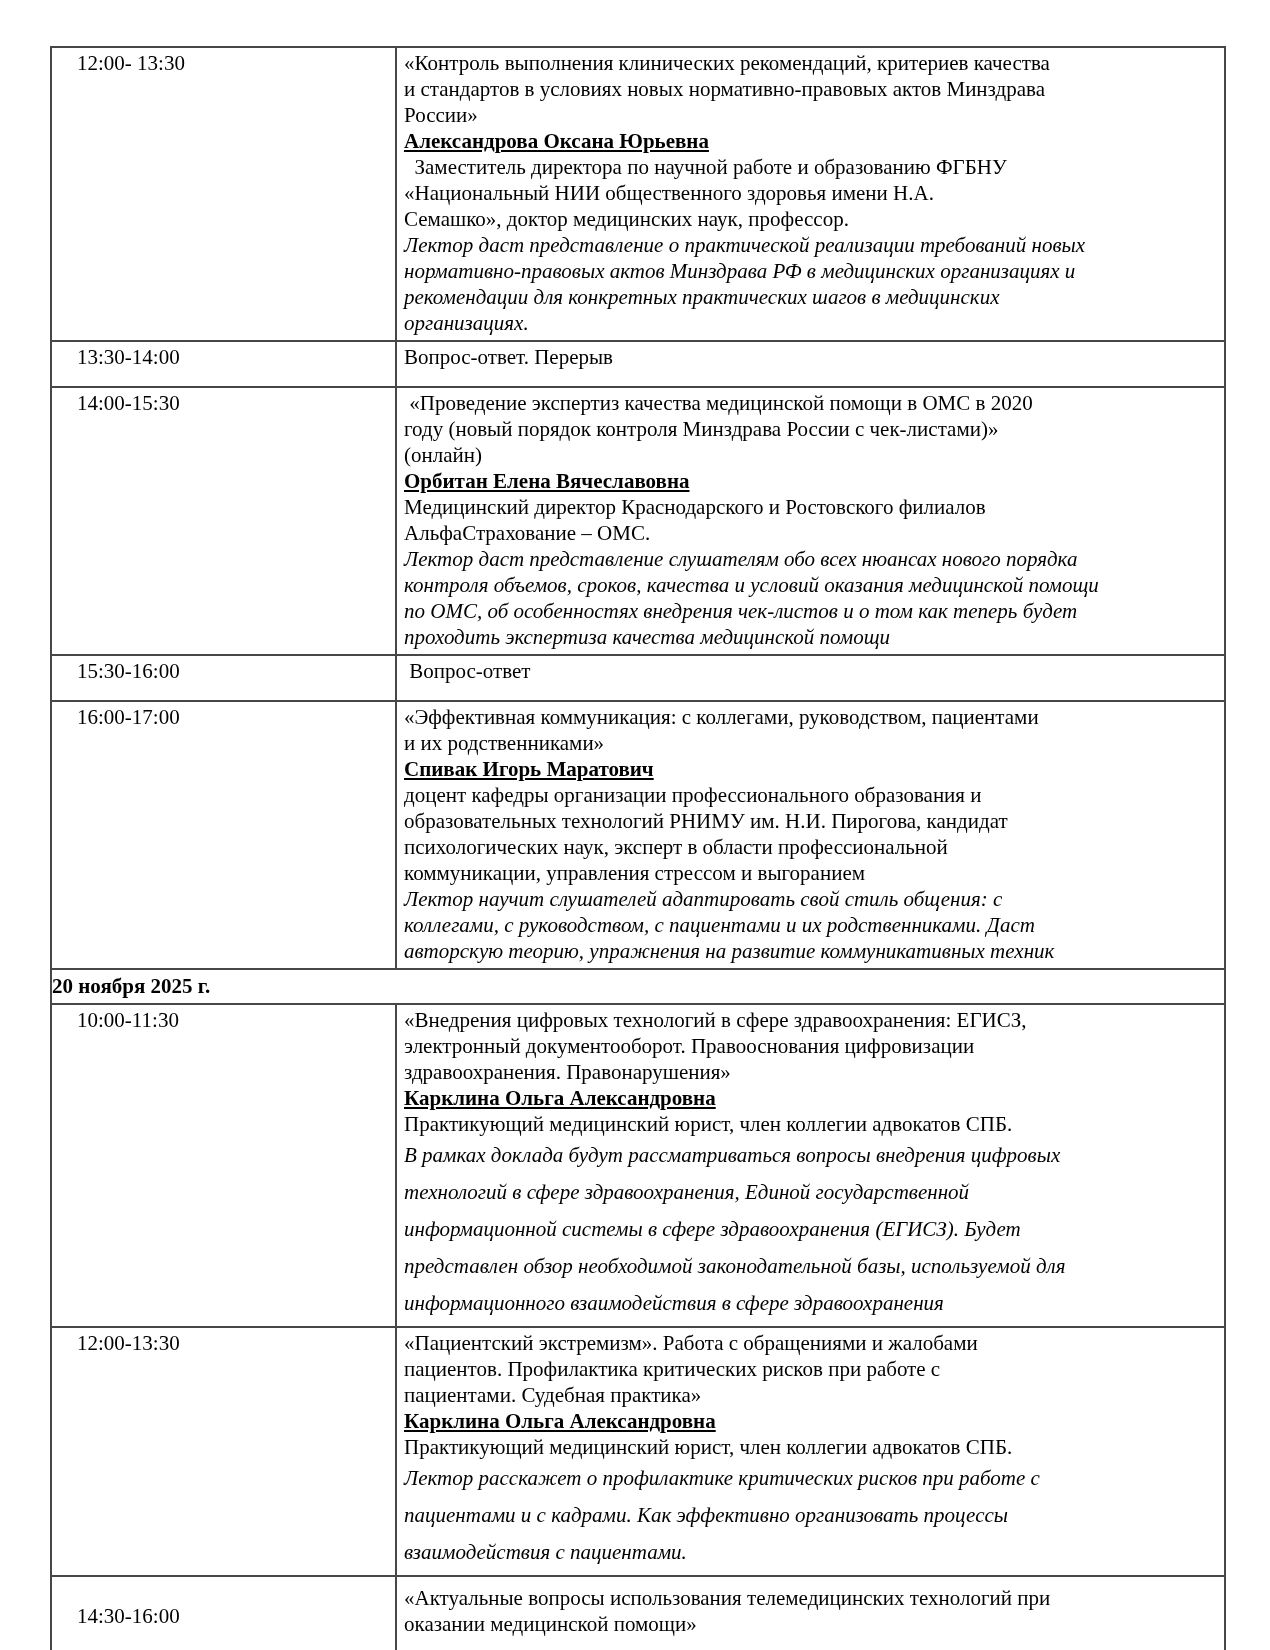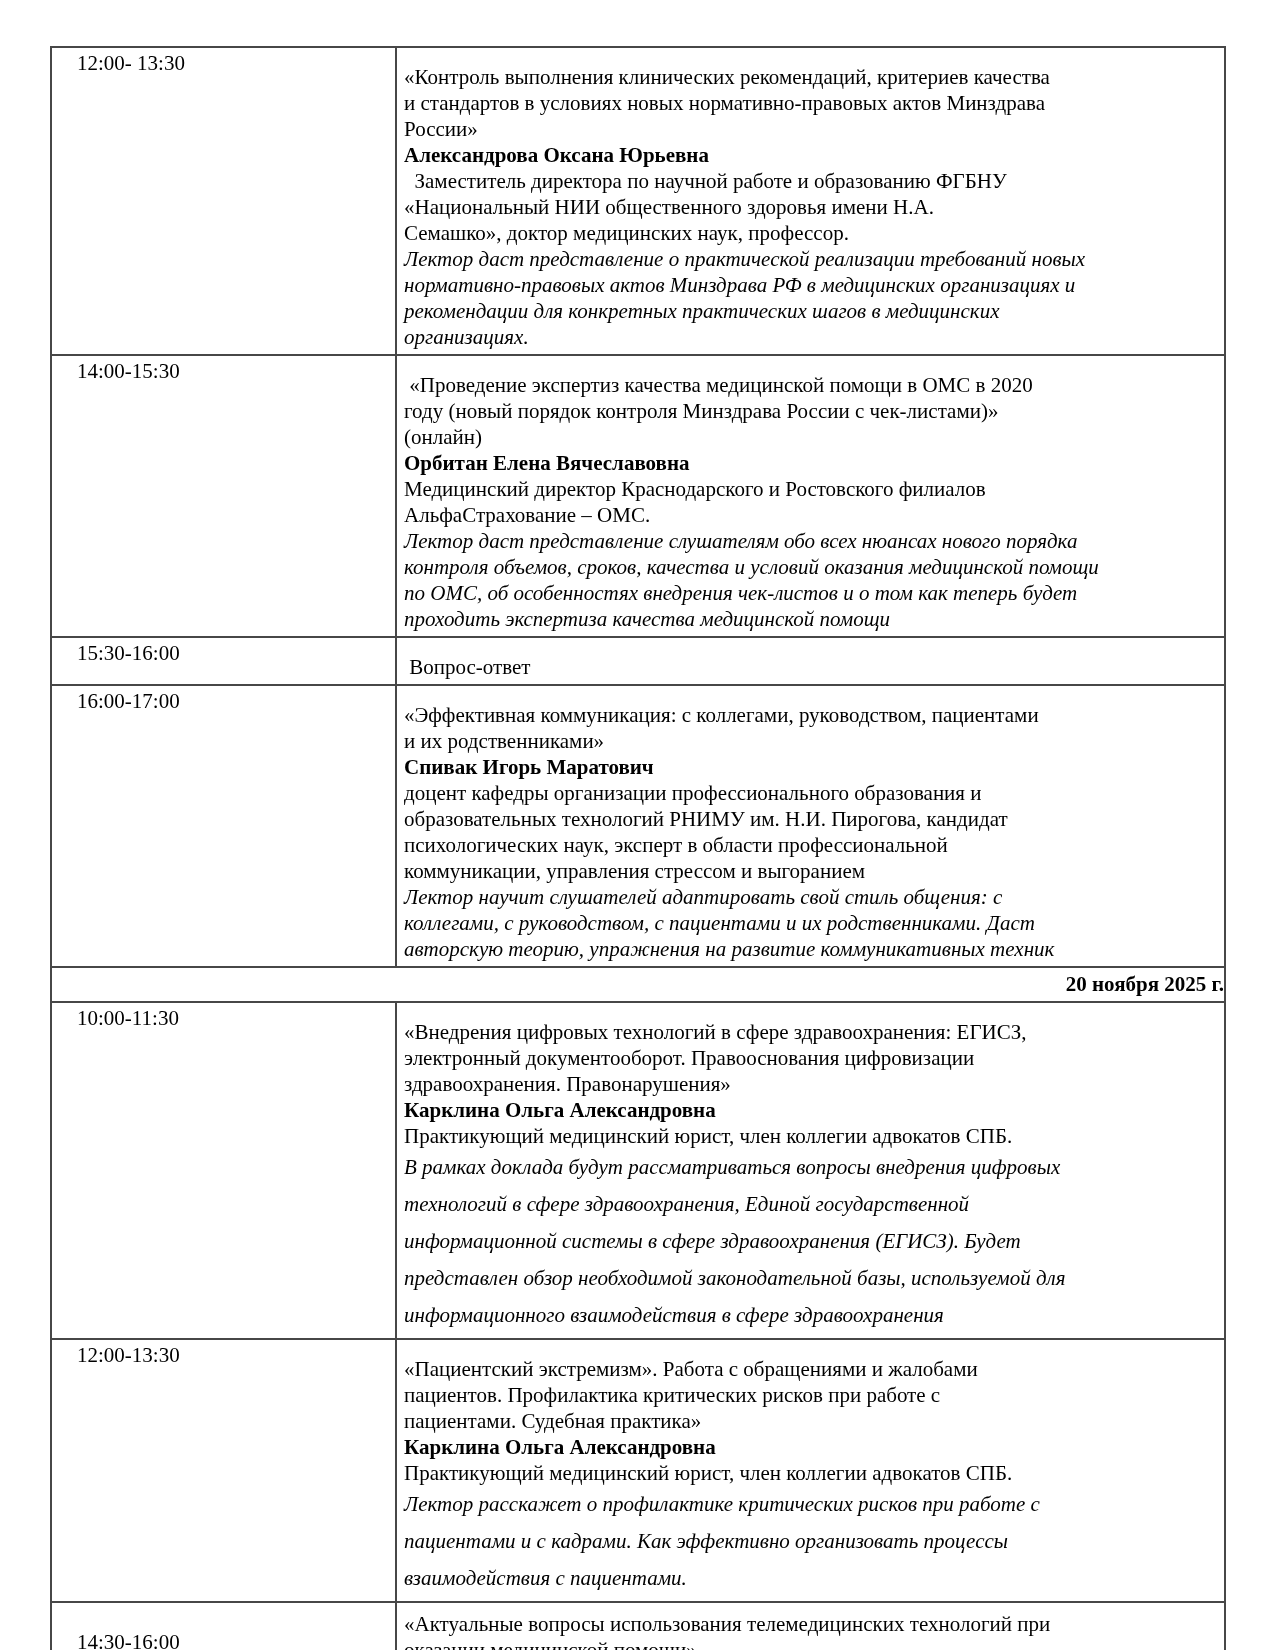--- a/index.html
+++ b/index.html
@@ -32,38 +32,38 @@
   table.schedule td {
     border: 2px solid #474747;
     vertical-align: top;
     font-size: 21px;
     line-height: 26px;
   }
   td.time-cell {
     padding: 2px 8px 16px 25px;
   }
   td.content-cell {
-    padding: 16px 12px 4px 7px;
+    padding: 2px 12px 4px 7px;
   }
   .content-cell p {
     margin: 0;
     white-space: pre-wrap;
     font-size: 21px;
     line-height: 26px;
   }
   p.p-title   { font-style: normal; }
-  p.p-speaker { font-weight: bold; }
+  p.p-speaker { font-weight: bold; text-decoration: underline; }
   p.p-position{ font-style: normal; }
   p.p-abstract { font-style: italic; }
   p.p-abstract-wide { font-style: italic; line-height: 37px; }
   p.p-plain { font-style: normal; }
   tr.date-row td {
-    text-align: right;
+    text-align: left;
     font-weight: bold;
-    padding: 3px 0 4px 0;
+    padding: 3px 11px 4px 0;
     vertical-align: middle;
   }
   tr.row-tall td.time-cell {
     vertical-align: middle;
   }
   tr.row-tall td.content-cell {
     padding-top: 8px;
     padding-bottom: 32px;
   }
 </style>
@@ -84,20 +84,26 @@
 и стандартов в условиях новых нормативно-правовых актов Минздрава
 России»</p>
             <p class="p-speaker">Александрова Оксана Юрьевна</p>
             <p class="p-position">  Заместитель директора по научной работе и образованию ФГБНУ
 «Национальный НИИ общественного здоровья имени Н.А.
 Семашко», доктор медицинских наук, профессор.</p>
             <p class="p-abstract">Лектор даст представление о практической реализации требований новых
 нормативно-правовых актов Минздрава РФ в медицинских организациях и
 рекомендации для конкретных практических шагов в медицинских
 организациях.</p>
+          </td>
+        </tr>
+        <tr>
+          <td class="time-cell">13:30-14:00</td>
+          <td class="content-cell">
+            <p class="p-plain">Вопрос-ответ. Перерыв</p>
           </td>
         </tr>
         <tr>
           <td class="time-cell">14:00-15:30</td>
           <td class="content-cell">
             <p class="p-title"> «Проведение экспертиз качества медицинской помощи в ОМС в 2020
 году (новый порядок контроля Минздрава России с чек-листами)»
 (онлайн)</p>
             <p class="p-speaker">Орбитан Елена Вячеславовна</p>
             <p class="p-position">Медицинский директор Краснодарского и Ростовского филиалов

